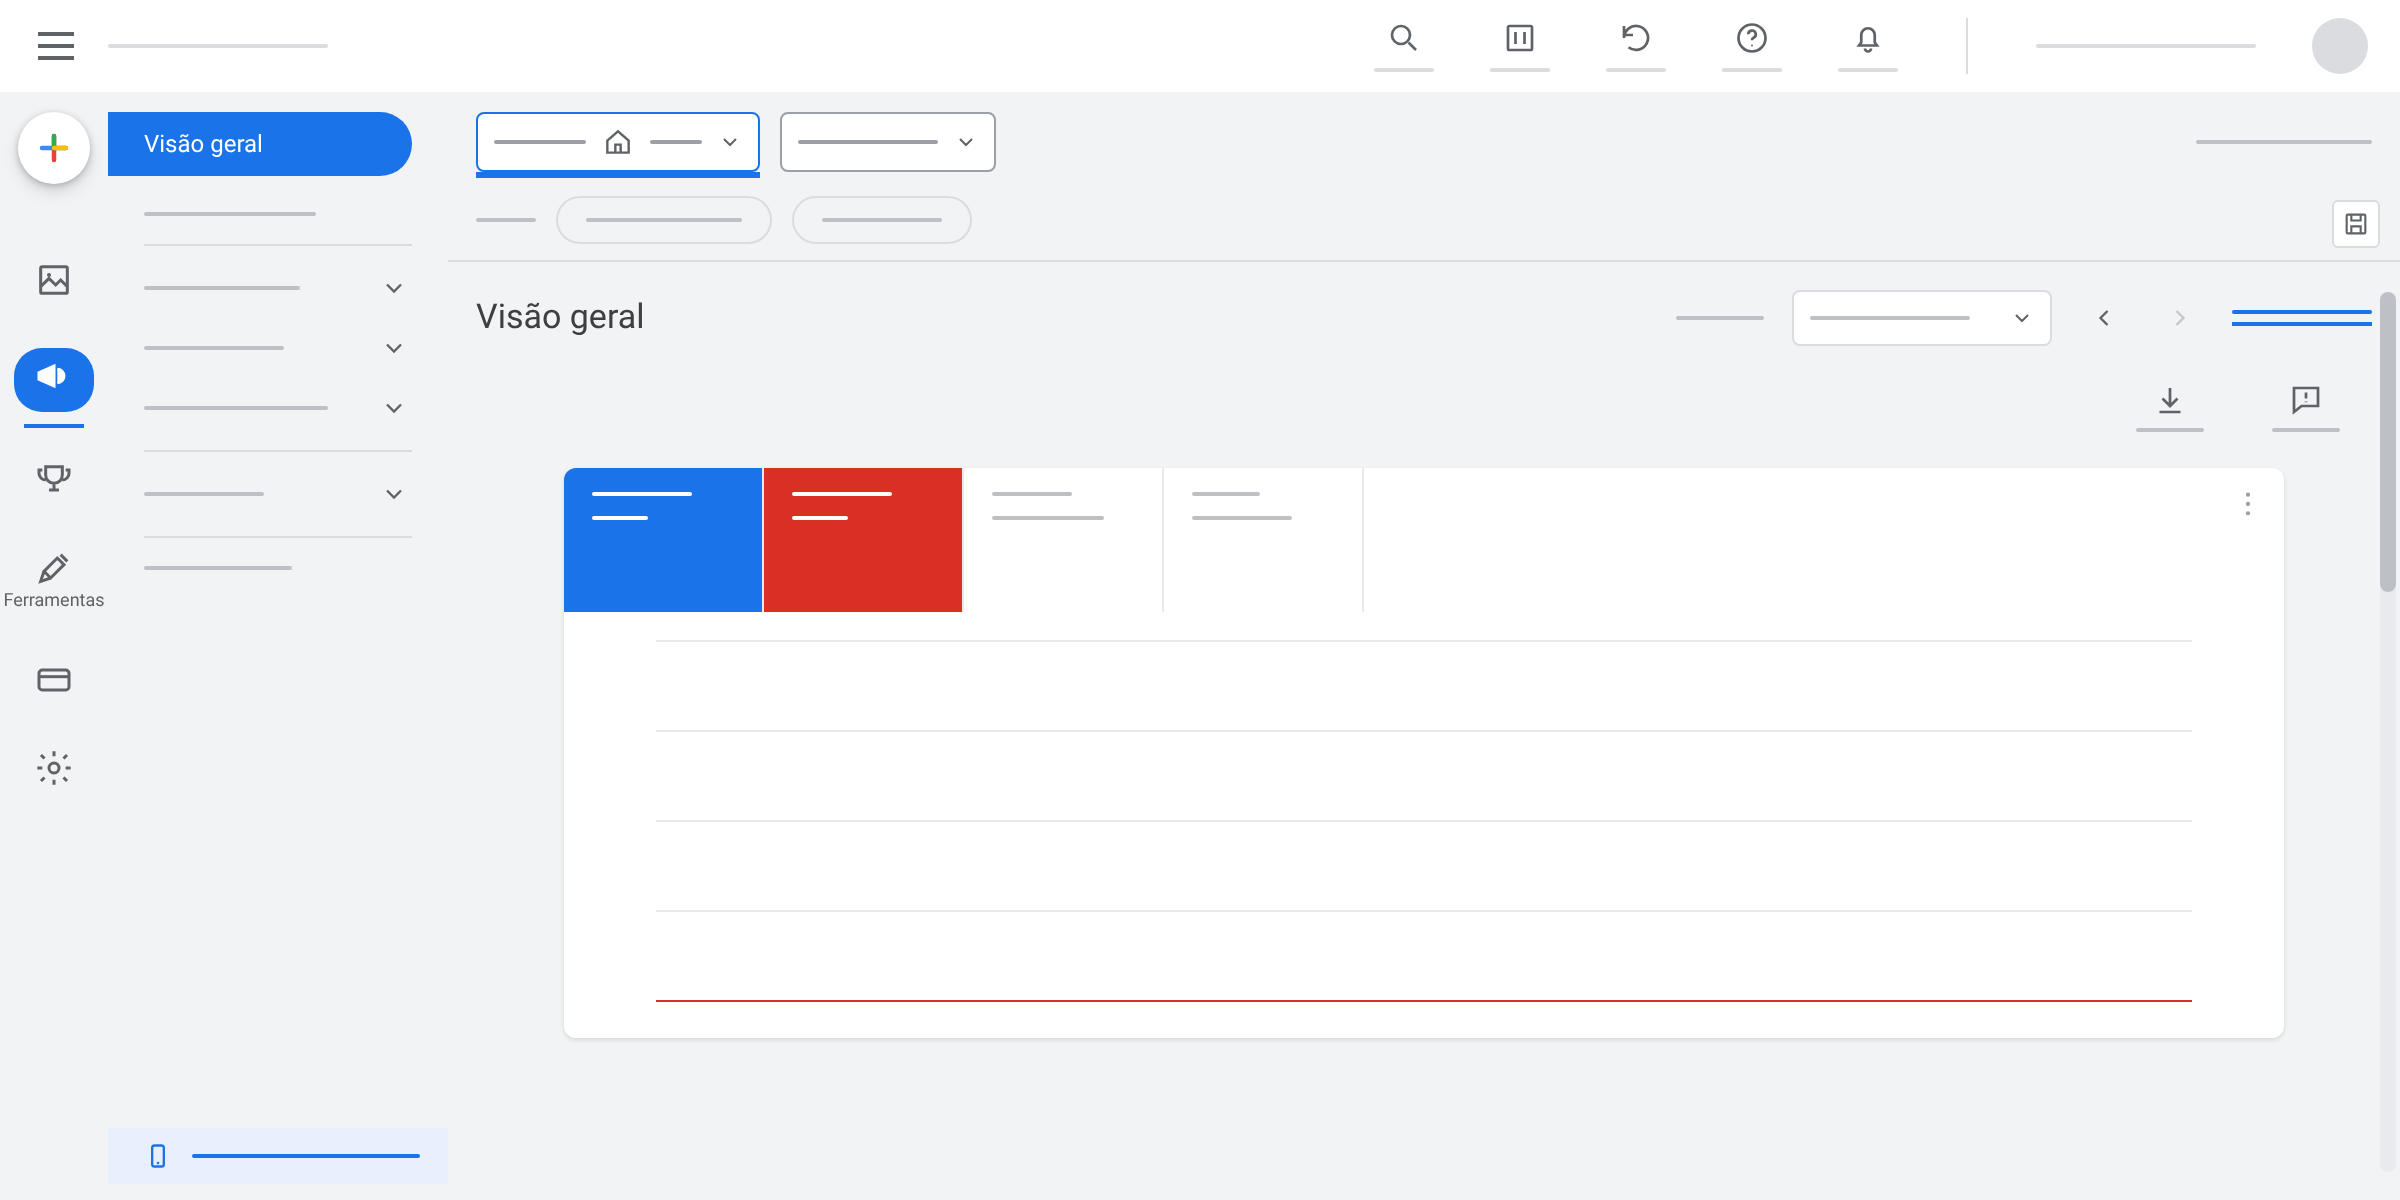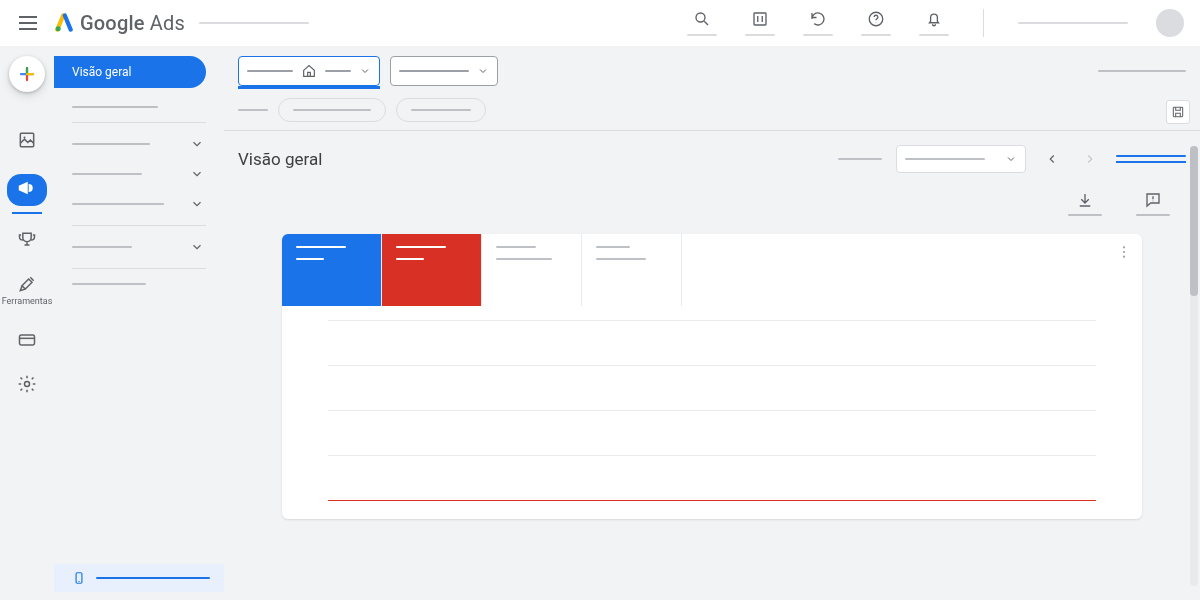--- a/index.html
+++ b/index.html
@@ -145,32 +145,20 @@
   .scrollbar .thumb{ width:8px; height:150px; background:#bdc1c6; border-radius:4px;}
 </style>
 </head>
 <body>
 
 <div class="header">
   <div class="hamburger">
     <span></span>
       <span></span>
       <span></span>
-  </div>
-  <div class="logo">
-    <span class="logo-mark">
-      <svg viewBox="0 0 24 24">
-          <path d="M11 3 L4 20" stroke="#fbbc04" stroke-width="5" stroke-linecap="round"></path>
-          <path d="M13 3 L20 20" stroke="#1a73e8" stroke-width="5" stroke-linecap="round"></path>
-          <circle cx="5" cy="19" r="3" fill="#34a853"></circle>
-        </svg>
-    </span>
-    <span class="brand">
-      <b>Google</b> <span>Ads</span>
-    </span>
   </div>
   <div class="head-placeholder" style="width:110px;margin-left:14px"></div>
   <div class="header-spacer"></div>
   <div class="header-tools">
     <div class="ht">
       <svg viewBox="0 0 24 24">
           <circle cx="10" cy="10" r="6"></circle>
           <path d="M15 15l5 5"></path>
         </svg>
       <span class="lbl"></span>

